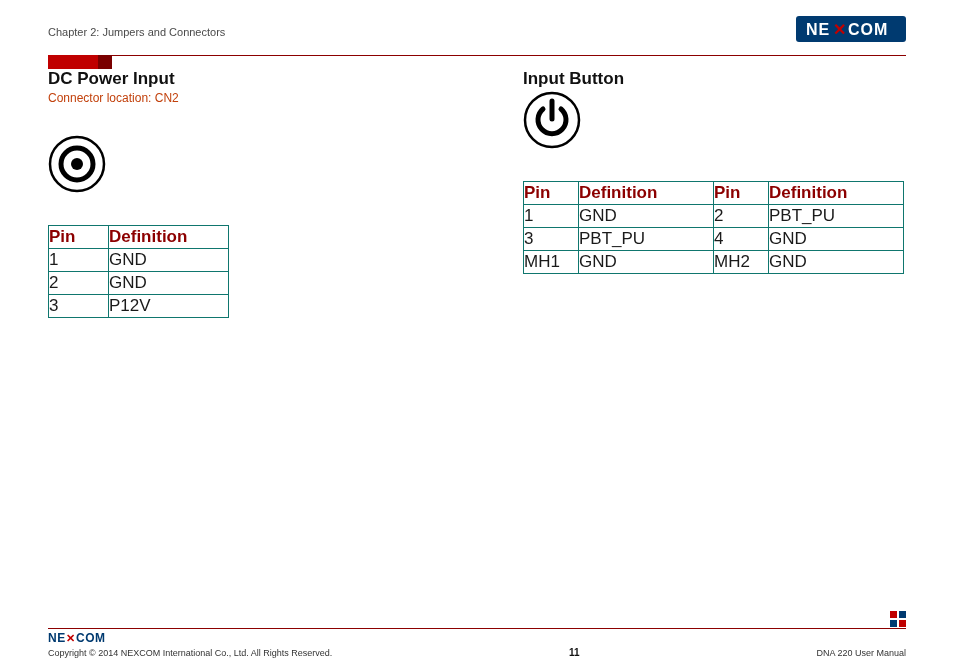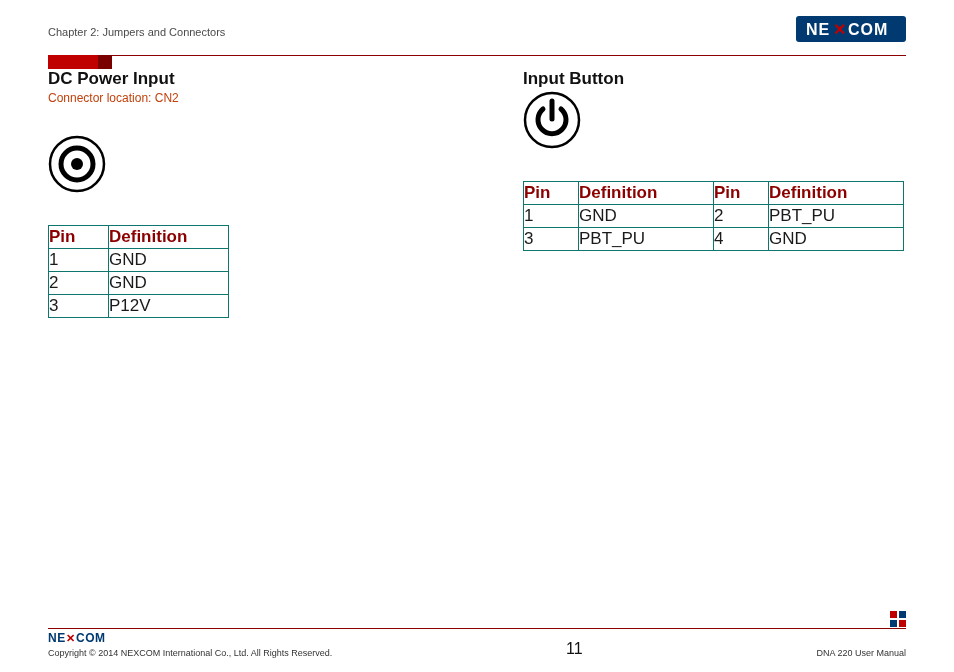--- a/index.html
+++ b/index.html
@@ -96,21 +96,21 @@
   }
   .footer-row {
     display: flex;
     justify-content: space-between;
     align-items: flex-end;
     font-size: 9px;
     color: #333;
     margin-top: 2px;
   }
   .footer-left{display:flex;flex-direction:column;gap:1px;}
-  .page-num { font-weight: 400; font-size: 16px; color:#111;}
+  .page-num { font-weight: 700; font-size: 10px; color:#111;}
   .corner {
     position:absolute;
     right:48px;
     bottom:42px;
   }
 </style>
 </head>
 <body>
 
 <div class="page">
@@ -184,20 +184,26 @@
           <td class="def">GND</td>
           <td class="pin">2</td>
           <td class="def">PBT_PU</td>
         </tr>
         <tr>
           <td class="pin">3</td>
           <td class="def">PBT_PU</td>
           <td class="pin">4</td>
           <td class="def">GND</td>
         </tr>
+        <tr>
+          <td class="pin">MH1</td>
+          <td class="def">GND</td>
+          <td class="pin">MH2</td>
+          <td class="def">GND</td>
+        </tr>
       </tbody>
         </table>
     </div>
   </div>
 </div>
 
 <div class="corner">
   <svg width="16" height="16" viewBox="0 0 16 16">
     <rect x="0" y="0" width="7" height="7" fill="#c00000"></rect>
     <rect x="9" y="0" width="7" height="7" fill="#003a70"></rect>

